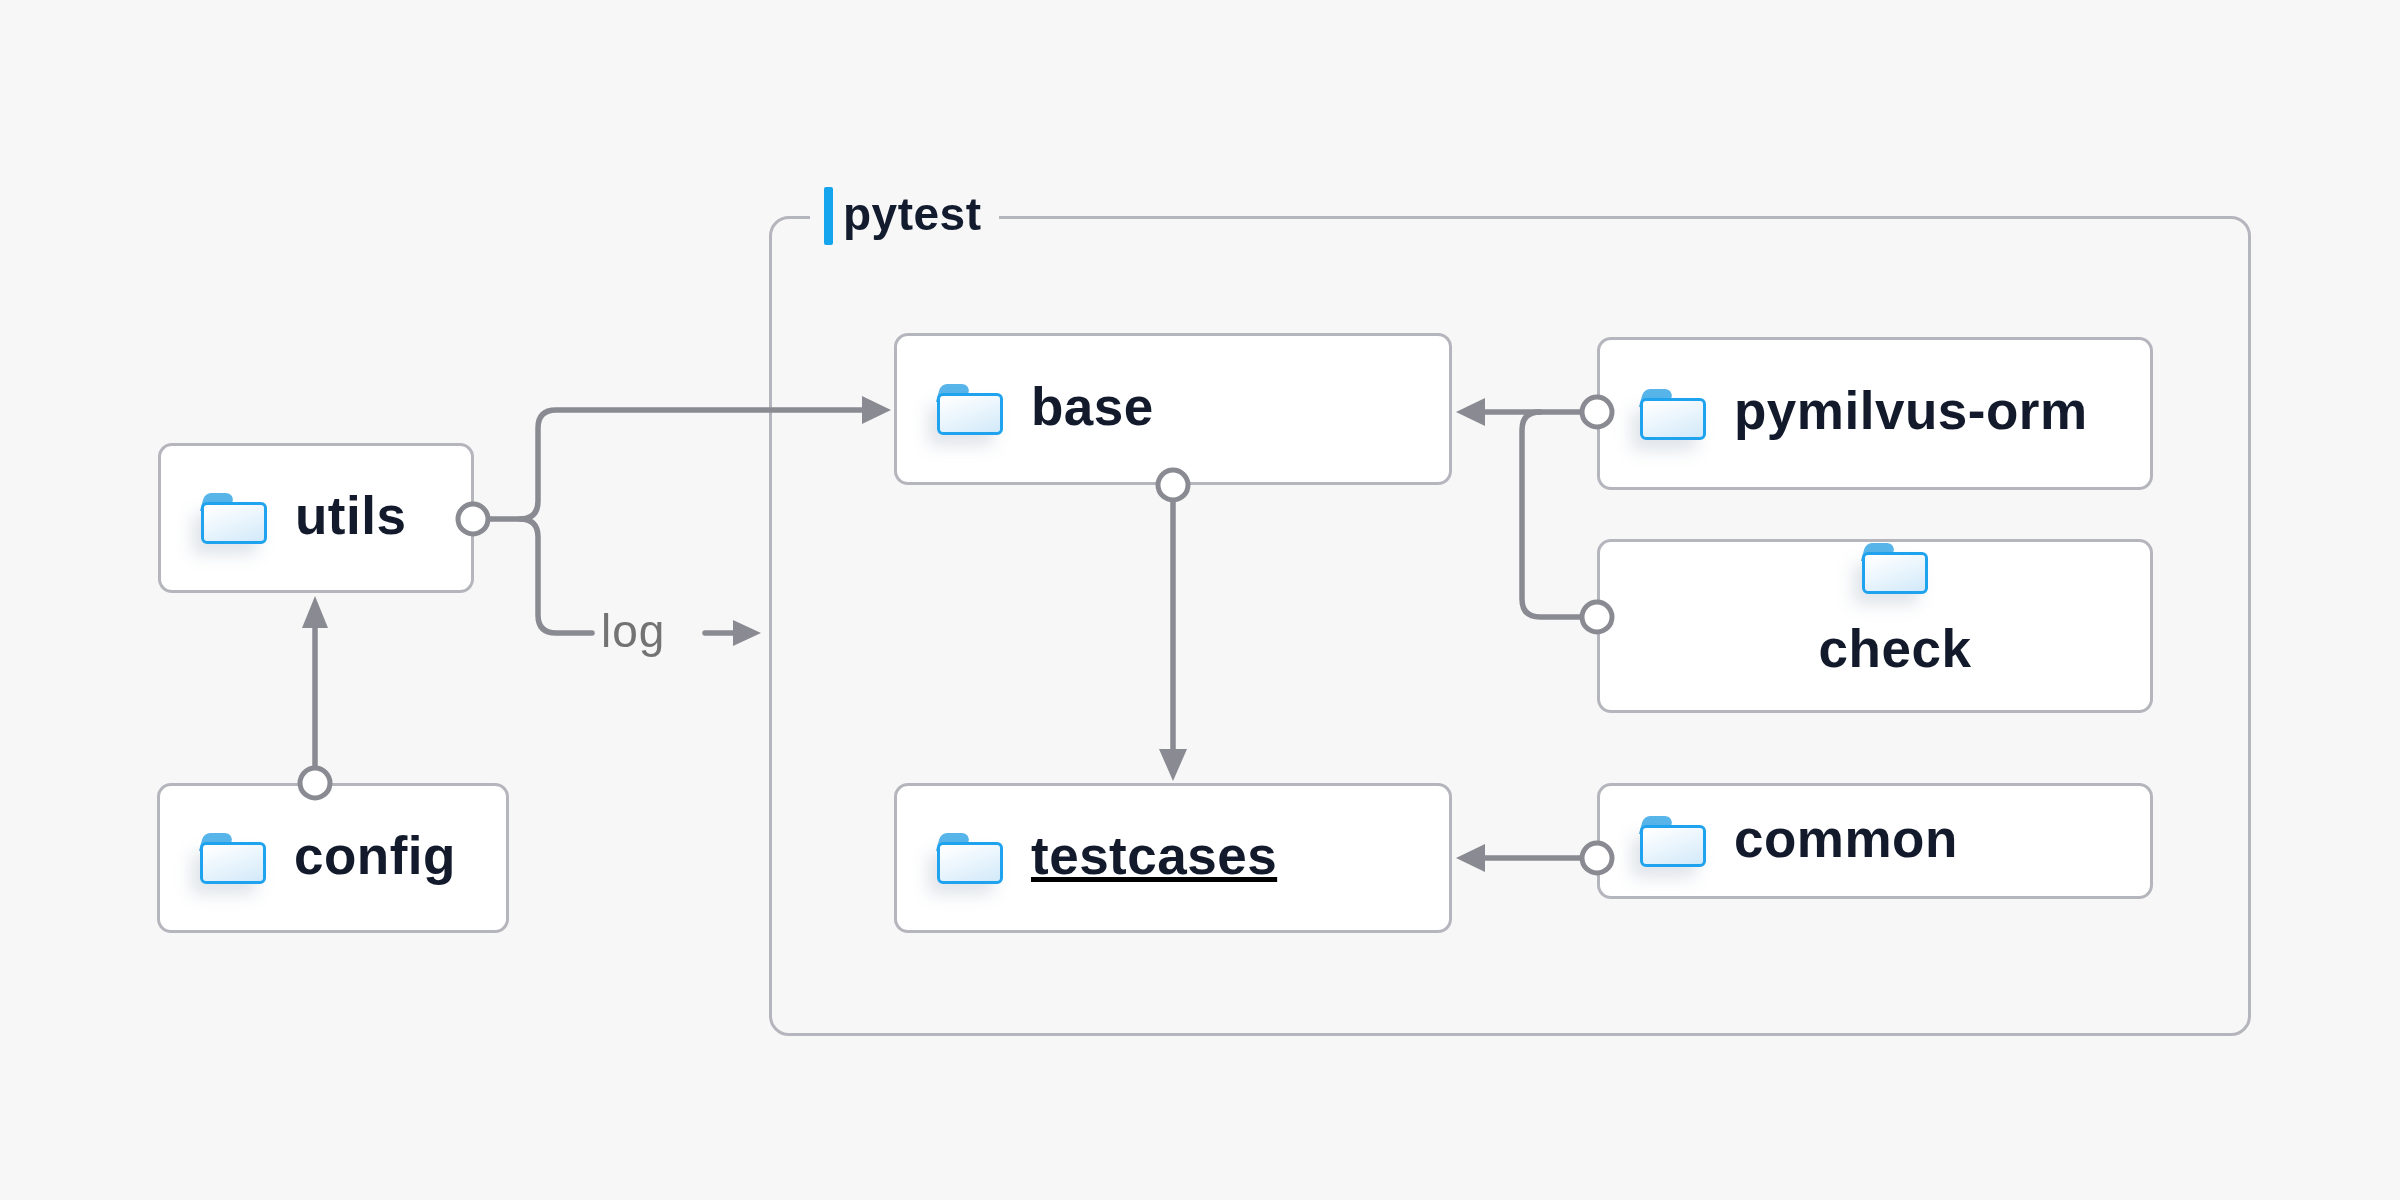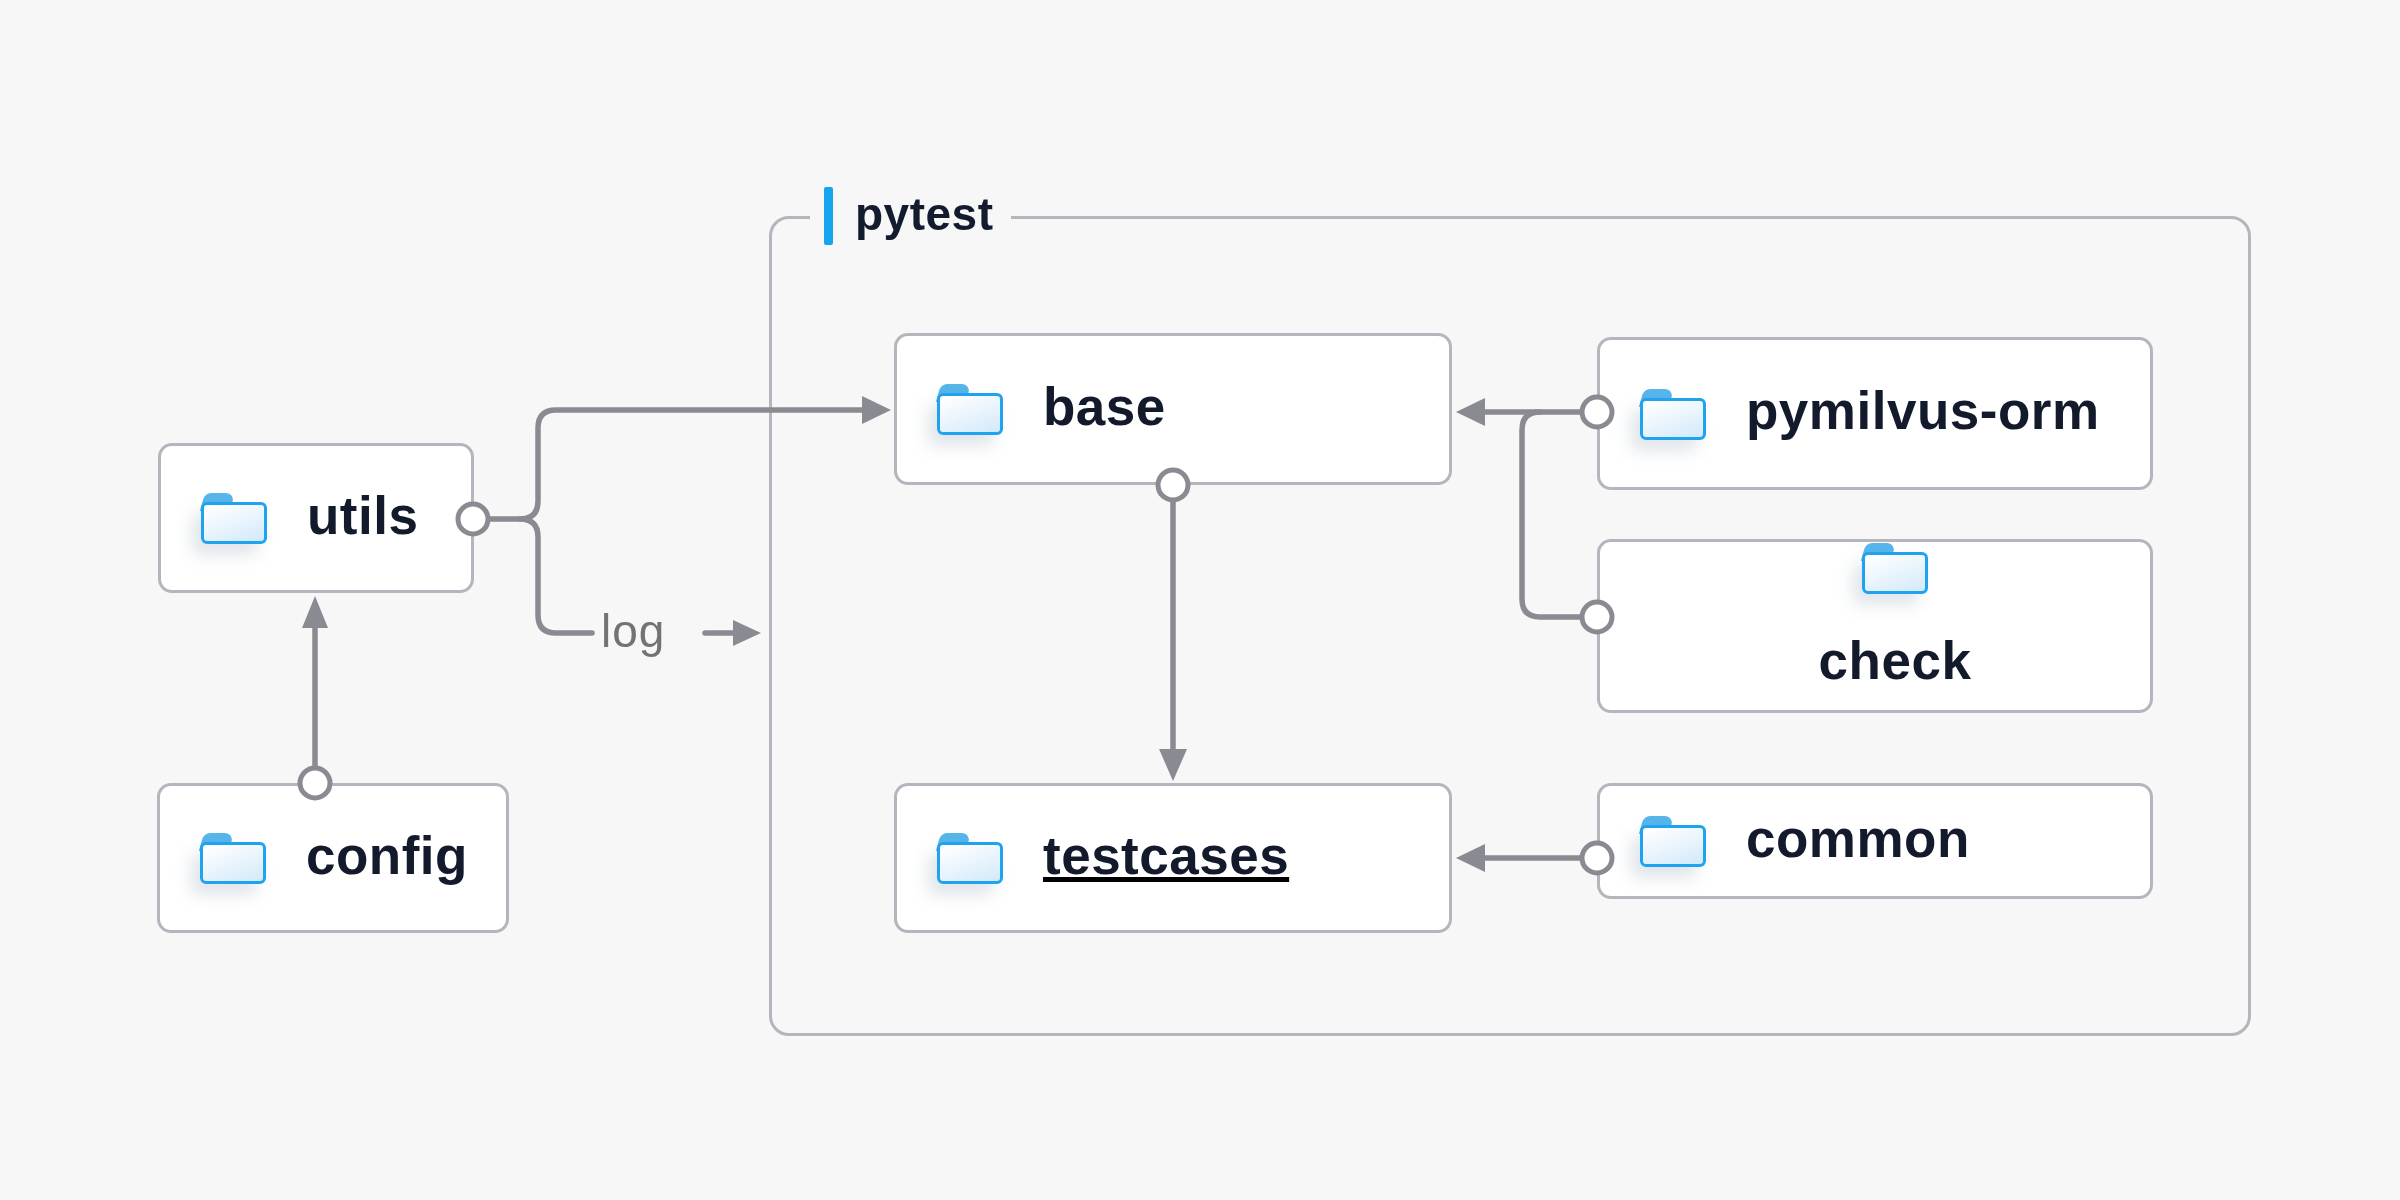--- a/index.html
+++ b/index.html
@@ -7,32 +7,32 @@
     position:relative;width:2400px;height:1200px;background:#f7f7f8;overflow:hidden;
     font-family:"Liberation Sans","DejaVu Sans",sans-serif;
   }
   
   .group-box{
     position:absolute;left:769px;top:216px;width:1476px;height:814px;
     border:3px solid #b5b5bd;border-radius:20px;background:transparent;z-index:1;
   }
   .group-label{
     position:absolute;left:810px;top:186px;height:60px;z-index:4;
-    display:flex;align-items:center;gap:22px;
+    display:flex;align-items:center;gap:10px;
     background:#f7f7f8;padding:0 18px 0 14px;
   }
   .accent-bar{width:9px;height:58px;background:#15a5ef;border-radius:2px;flex:none;}
   .group-label-text{
     font-size:46px;font-weight:700;color:#131c2e;letter-spacing:.5px;line-height:1;
     padding-bottom:4px;
   }
   
   .node{
     position:absolute;background:#ffffff;border:3px solid #b5b5bd;border-radius:14px;
-    display:flex;align-items:center;padding-left:40px;gap:40px;box-sizing:border-box;z-index:2;
+    display:flex;align-items:center;padding-left:40px;gap:28px;box-sizing:border-box;z-index:2;
   }
   .node-label{
     font-size:53px;font-weight:700;color:#121a2b;letter-spacing:.5px;line-height:1;
     white-space:nowrap;padding-bottom:6px;
   }
   .node-utils       {left:158px;  top:443px; width:316px; height:150px;}
   .node-config      {left:157px;  top:783px; width:352px; height:150px;}
   .node-base        {left:894px;  top:333px; width:558px; height:152px;}
   .node-testcases   {left:894px;  top:783px; width:558px; height:150px;text-decoration:underline;}
   .node-pymilvus-orm{left:1597px; top:337px; width:556px; height:153px;}

